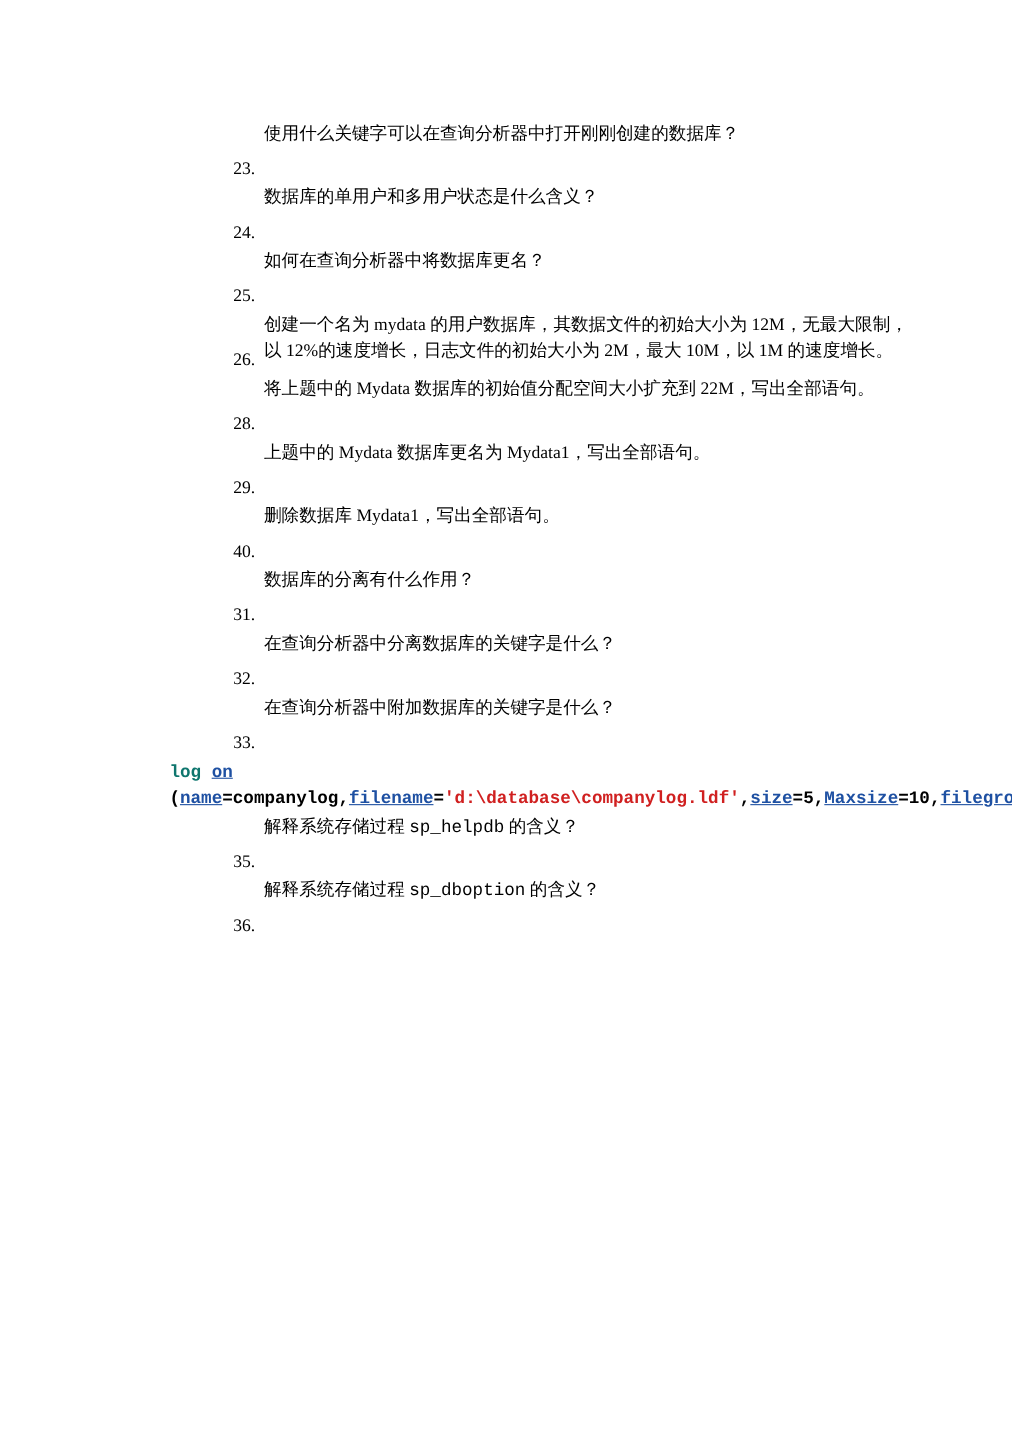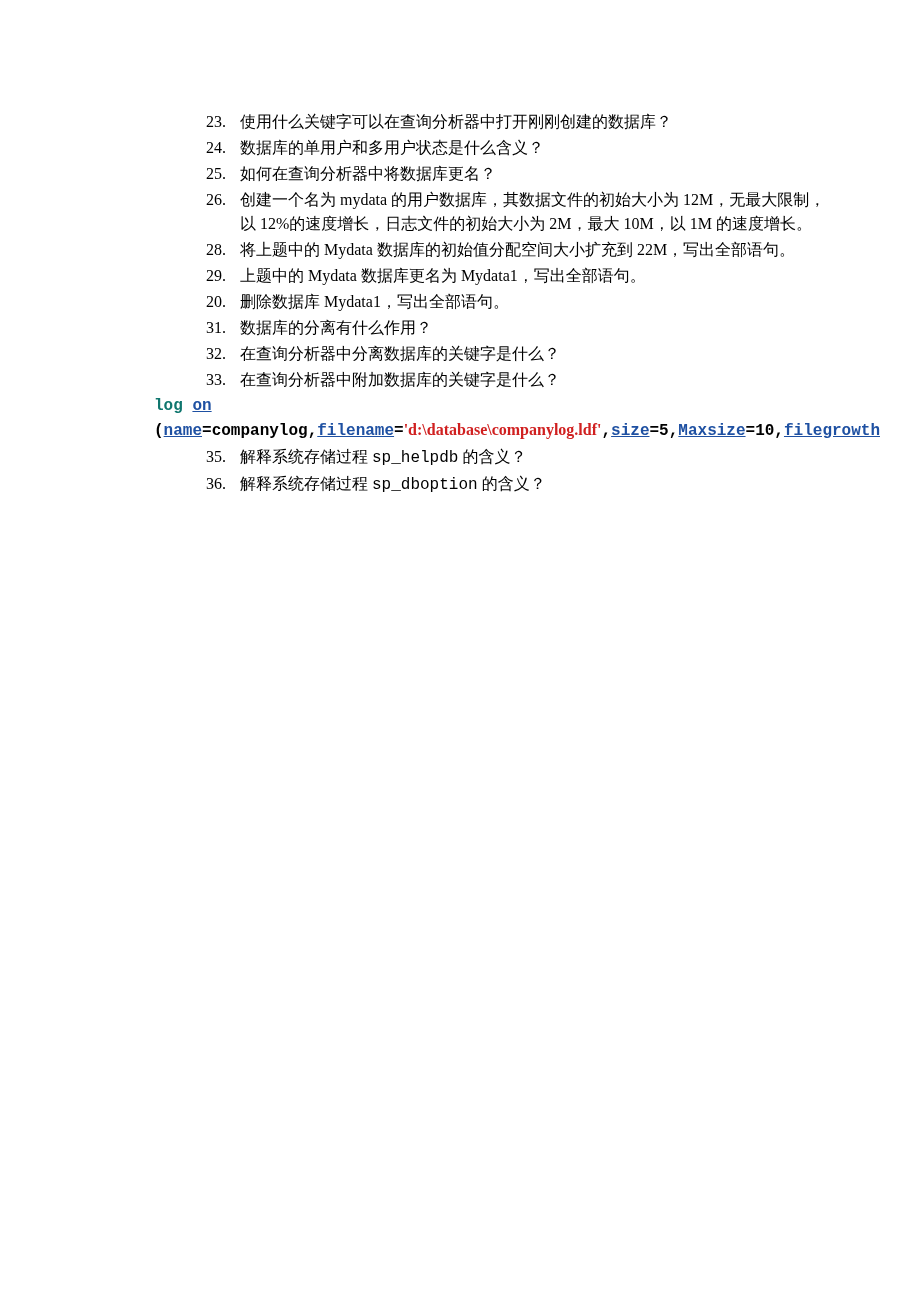--- a/index.html
+++ b/index.html
@@ -15,36 +15,37 @@
     }
     .list {
       padding-left: 120px;
     }
     .item {
       display: flex;
       margin-bottom: 2px;
     }
     .num {
       min-width: 32px;
-      text-align: center;
+      text-align: right;
       padding-right: 8px;
+      margin-top: 32px;
     }
     .text {
       flex: 1;
     }
     .code-block {
       font-family: "Courier New", monospace;
       font-weight: bold;
       line-height: 1.5;
       padding-left: 74px;
       margin: 2px 0;
     }
     .kw-magenta { color: #0f766e; }
     .kw-blue { color: #1e50a2; text-decoration: underline; }
-    .kw-red { color: #d02020; font-family: Liberation Serif, serif; }
+    .kw-red { color: #d02020; }
     .kw-black { color: #000; }
     .inline-bold {
       font-family: "Courier New", monospace;
       font-weight: normal;
     }
   </style>
 </head>
 <body>
 
 <div class="list">
@@ -66,21 +67,21 @@
     </div>
   <div class="item">
       <span class="num">28.</span>
       <span class="text">将上题中的 Mydata 数据库的初始值分配空间大小扩充到 22M，写出全部语句。</span>
     </div>
   <div class="item">
       <span class="num">29.</span>
       <span class="text">上题中的 Mydata 数据库更名为 Mydata1，写出全部语句。</span>
     </div>
   <div class="item">
-      <span class="num">20.</span>
+      <span class="num">40.</span>
       <span class="text">删除数据库 Mydata1，写出全部语句。</span>
     </div>
   <div class="item">
       <span class="num">31.</span>
       <span class="text">数据库的分离有什么作用？</span>
     </div>
   <div class="item">
       <span class="num">32.</span>
       <span class="text">在查询分析器中分离数据库的关键字是什么？</span>
     </div>

